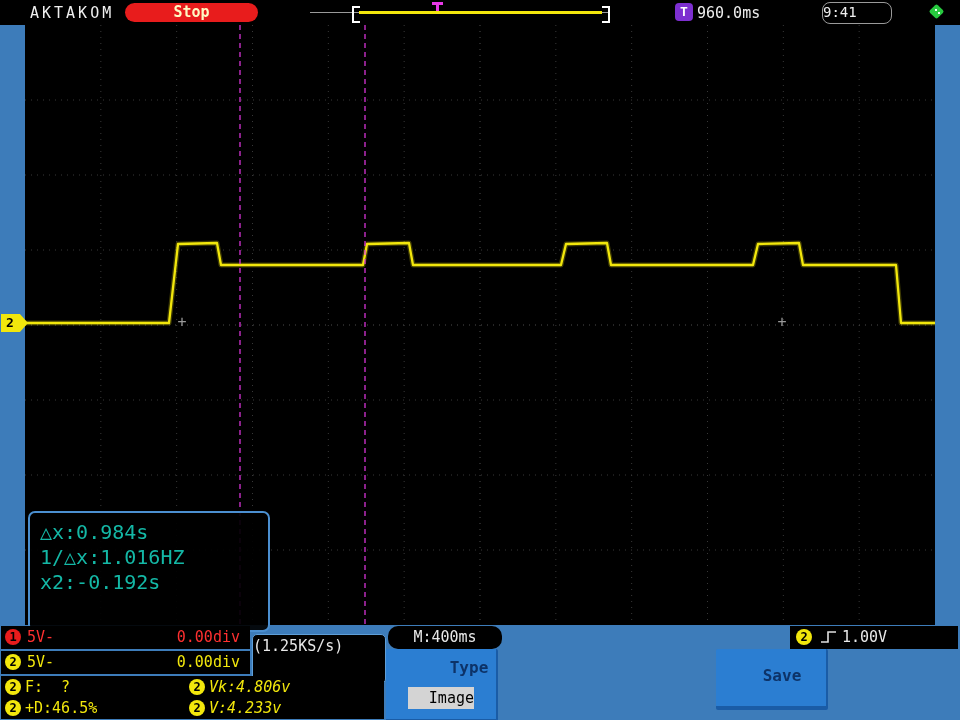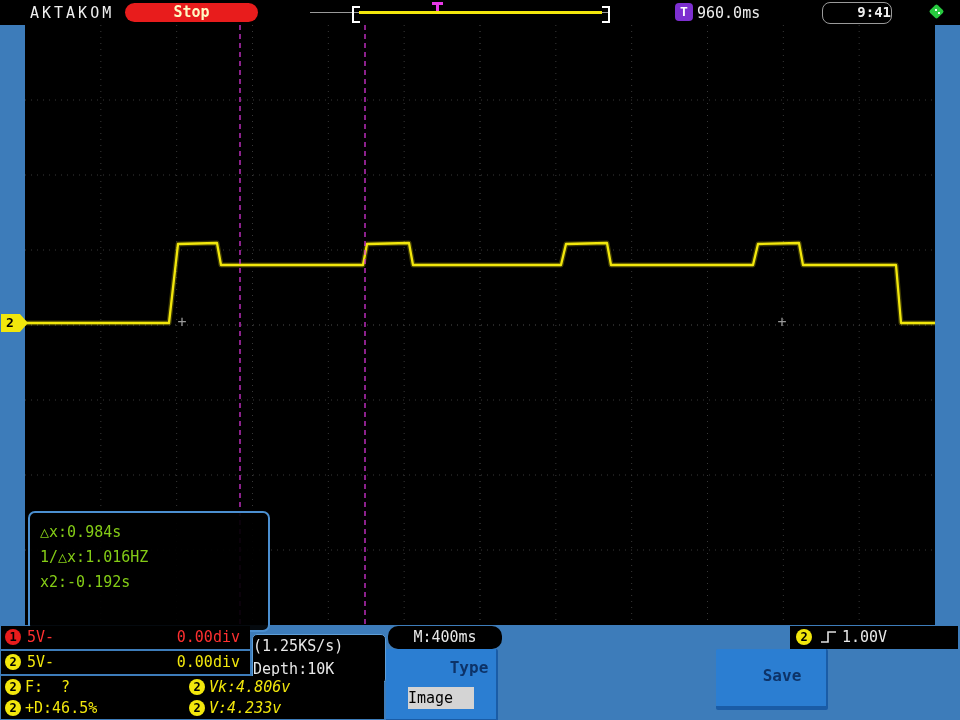--- a/index.html
+++ b/index.html
@@ -19,34 +19,34 @@
   .brkR{left:292px;top:4px;width:6px;height:13px;border-right:2px solid #fff;border-top:2px solid #fff;border-bottom:2px solid #fff;}
   .winbar{left:49px;top:9px;width:243px;height:3px;background:#f2e70c;}
   .tmark{left:122px;top:0px;width:11px;height:9px;}
   .tmark .bar{position:absolute;left:0;top:0;width:11px;height:3px;background:#e838e8;}
   .tmark .stem{position:absolute;left:4px;top:3px;width:3px;height:6px;background:#e838e8;}
   .trigtime{left:675px;top:3px;height:19px;color:#efefef;font-size:15px;}
   .tbadge{position:absolute;left:0;top:0;width:18px;height:18px;background:#7d2fd0;border-radius:4px;
           color:#fff;font-size:13px;font-weight:bold;text-align:center;line-height:18px;}
   .ttext{position:absolute;left:22px;top:1px;white-space:nowrap;}
   .clock{left:822px;top:2px;width:68px;height:20px;background:#000;border:1px solid #9a9a9a;border-radius:8px;
-         color:#efefef;font-size:14px;text-align:right;line-height:19px;font-weight:bold;}
+         color:#efefef;font-size:14px;text-align:left;line-height:19px;}
   .usb{left:928px;top:3px;width:18px;height:18px;}
   .usb .body{position:absolute;left:3px;top:3px;width:11px;height:11px;background:#27c93f;border-radius:2px;transform:rotate(45deg);}
   .usb .p1,.usb .p2{position:absolute;width:2px;height:2px;background:#eafff0;}
   .usb .p1{left:7px;top:6px;} .usb .p2{left:10px;top:9px;}
 
   
   .screen{left:25px;top:25px;width:910px;height:600px;background:#000;}
   .screen svg{position:absolute;left:0;top:0;width:910px;height:600px;}
   .chmark{left:1px;top:314px;width:22px;height:18px;background:#f2e70c;color:#000;
           font-size:13px;font-weight:bold;text-align:left;padding-left:5px;line-height:18px;
           clip-path:polygon(0 0,70% 0,100% 50%,70% 100%,0 100%);}
   .cursorbox{left:3px;top:486px;width:228px;height:110px;background:rgba(0,0,0,0.92);
-             border:2px solid #4b8fd0;border-radius:7px;color:#84cc16;font-size:15px;
+             border:2px solid #4b8fd0;border-radius:7px;color:#14b8a6;font-size:20px;
              padding:7px 0 0 10px;}
   .cursorbox div{height:25px;line-height:25px;white-space:pre;}
 
   
   .bottom{left:0;top:625px;width:960px;height:95px;}
   .blackbox{position:absolute;background:#000;}
   .chrow{left:1px;width:249px;height:23px;}
   .badge{display:inline-block;width:16px;height:16px;border-radius:50%;color:#000;
          font-size:12px;font-weight:bold;text-align:center;line-height:16px;vertical-align:middle;}
   .badge.red{background:#e81c1c;}
@@ -69,21 +69,21 @@
   .measrow .b1{position:absolute;left:4px;top:2px;}
   .measrow .t1{position:absolute;left:24px;top:1px;white-space:pre;line-height:19px;}
   .measrow .b2{position:absolute;left:188px;top:2px;}
   .measrow .t2{position:absolute;left:208px;top:1px;white-space:pre;line-height:19px;font-style:italic;}
 
   .softbtn{position:absolute;background:#2b7ed2;border-bottom:4px solid #1a5ca6;border-right:2px solid #1a5ca6;
            border-radius:2px;cursor:pointer;color:#0d3368;font-size:16px;font-weight:bold;text-align:center;}
   .typebtn{left:386px;top:24px;width:110px;height:70px;}
   .typebtn .lbl{position:absolute;left:0;top:9px;width:100%;padding-left:28px;}
   .typechip{position:absolute;left:22px;top:38px;width:66px;height:22px;background:#d4d4d4;
-            color:#000;font-size:15px;font-weight:normal;line-height:22px;text-align:left;}
+            color:#000;font-size:15px;font-weight:normal;line-height:22px;text-align:right;}
   .savebtn{left:716px;top:24px;width:110px;height:57px;}
   .savebtn .lbl{position:absolute;left:0;top:17px;width:100%;margin-left:11px;}
 </style>
 </head>
 <body>
 
 <div id="scope">
 
   <div class="abs topbar">
     <div class="abs brand">AKTAKOM</div>
@@ -159,21 +159,20 @@
     </div>
 
     <div class="blackbox chrow" style="top:26px;">
       <span class="badge yel">2</span>
       <span class="chscale yeltxt">5V-</span>
       <span class="choff yeltxt">0.00div</span>
     </div>
 
     <div class="blackbox acqbox">
       <div>(1.25KS/s)</div>
-      <div>Depth:10K</div>
     </div>
 
     <div class="blackbox timepill">M:400ms</div>
 
     <div class="blackbox trigbox">
       <span class="badge yel">2</span>
       <svg class="slope" width="17" height="16" viewBox="0 0 17 16">
         <polyline points="1,13 8,13 8,3 16,3" fill="none" stroke="#e0e0e0" stroke-width="1.6"></polyline>
       </svg>
       <span class="triglvl">1.00V</span>

